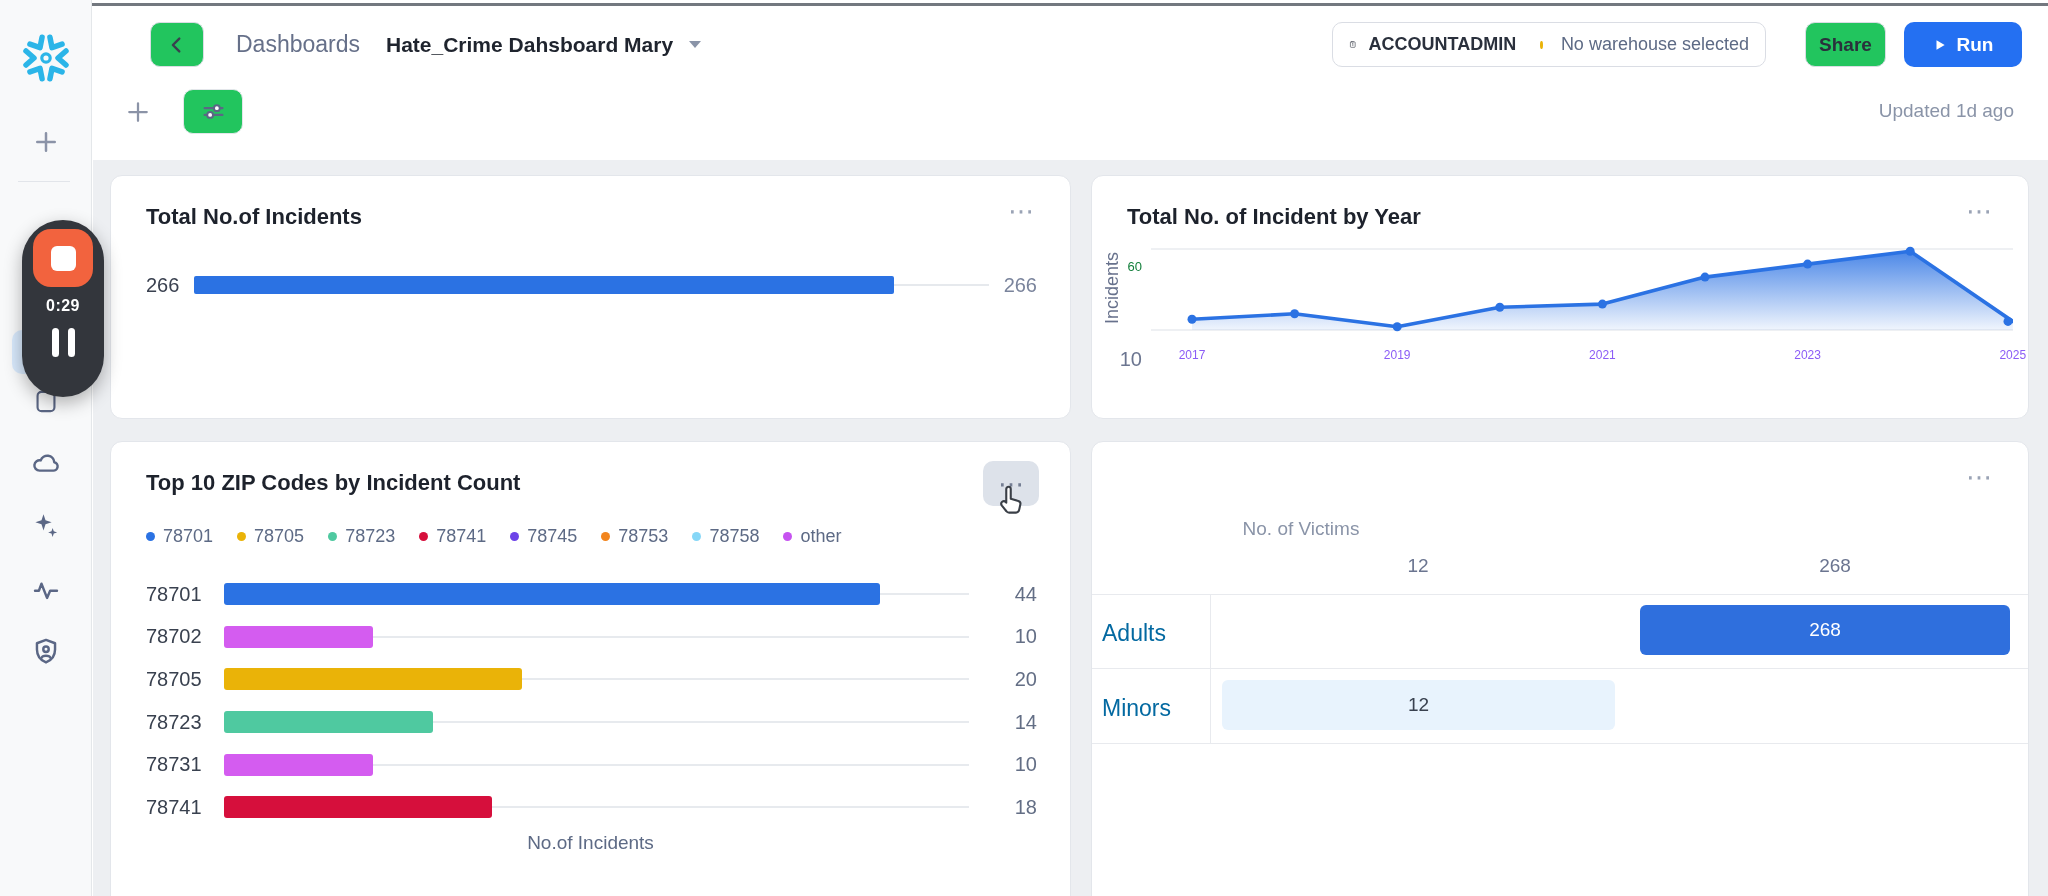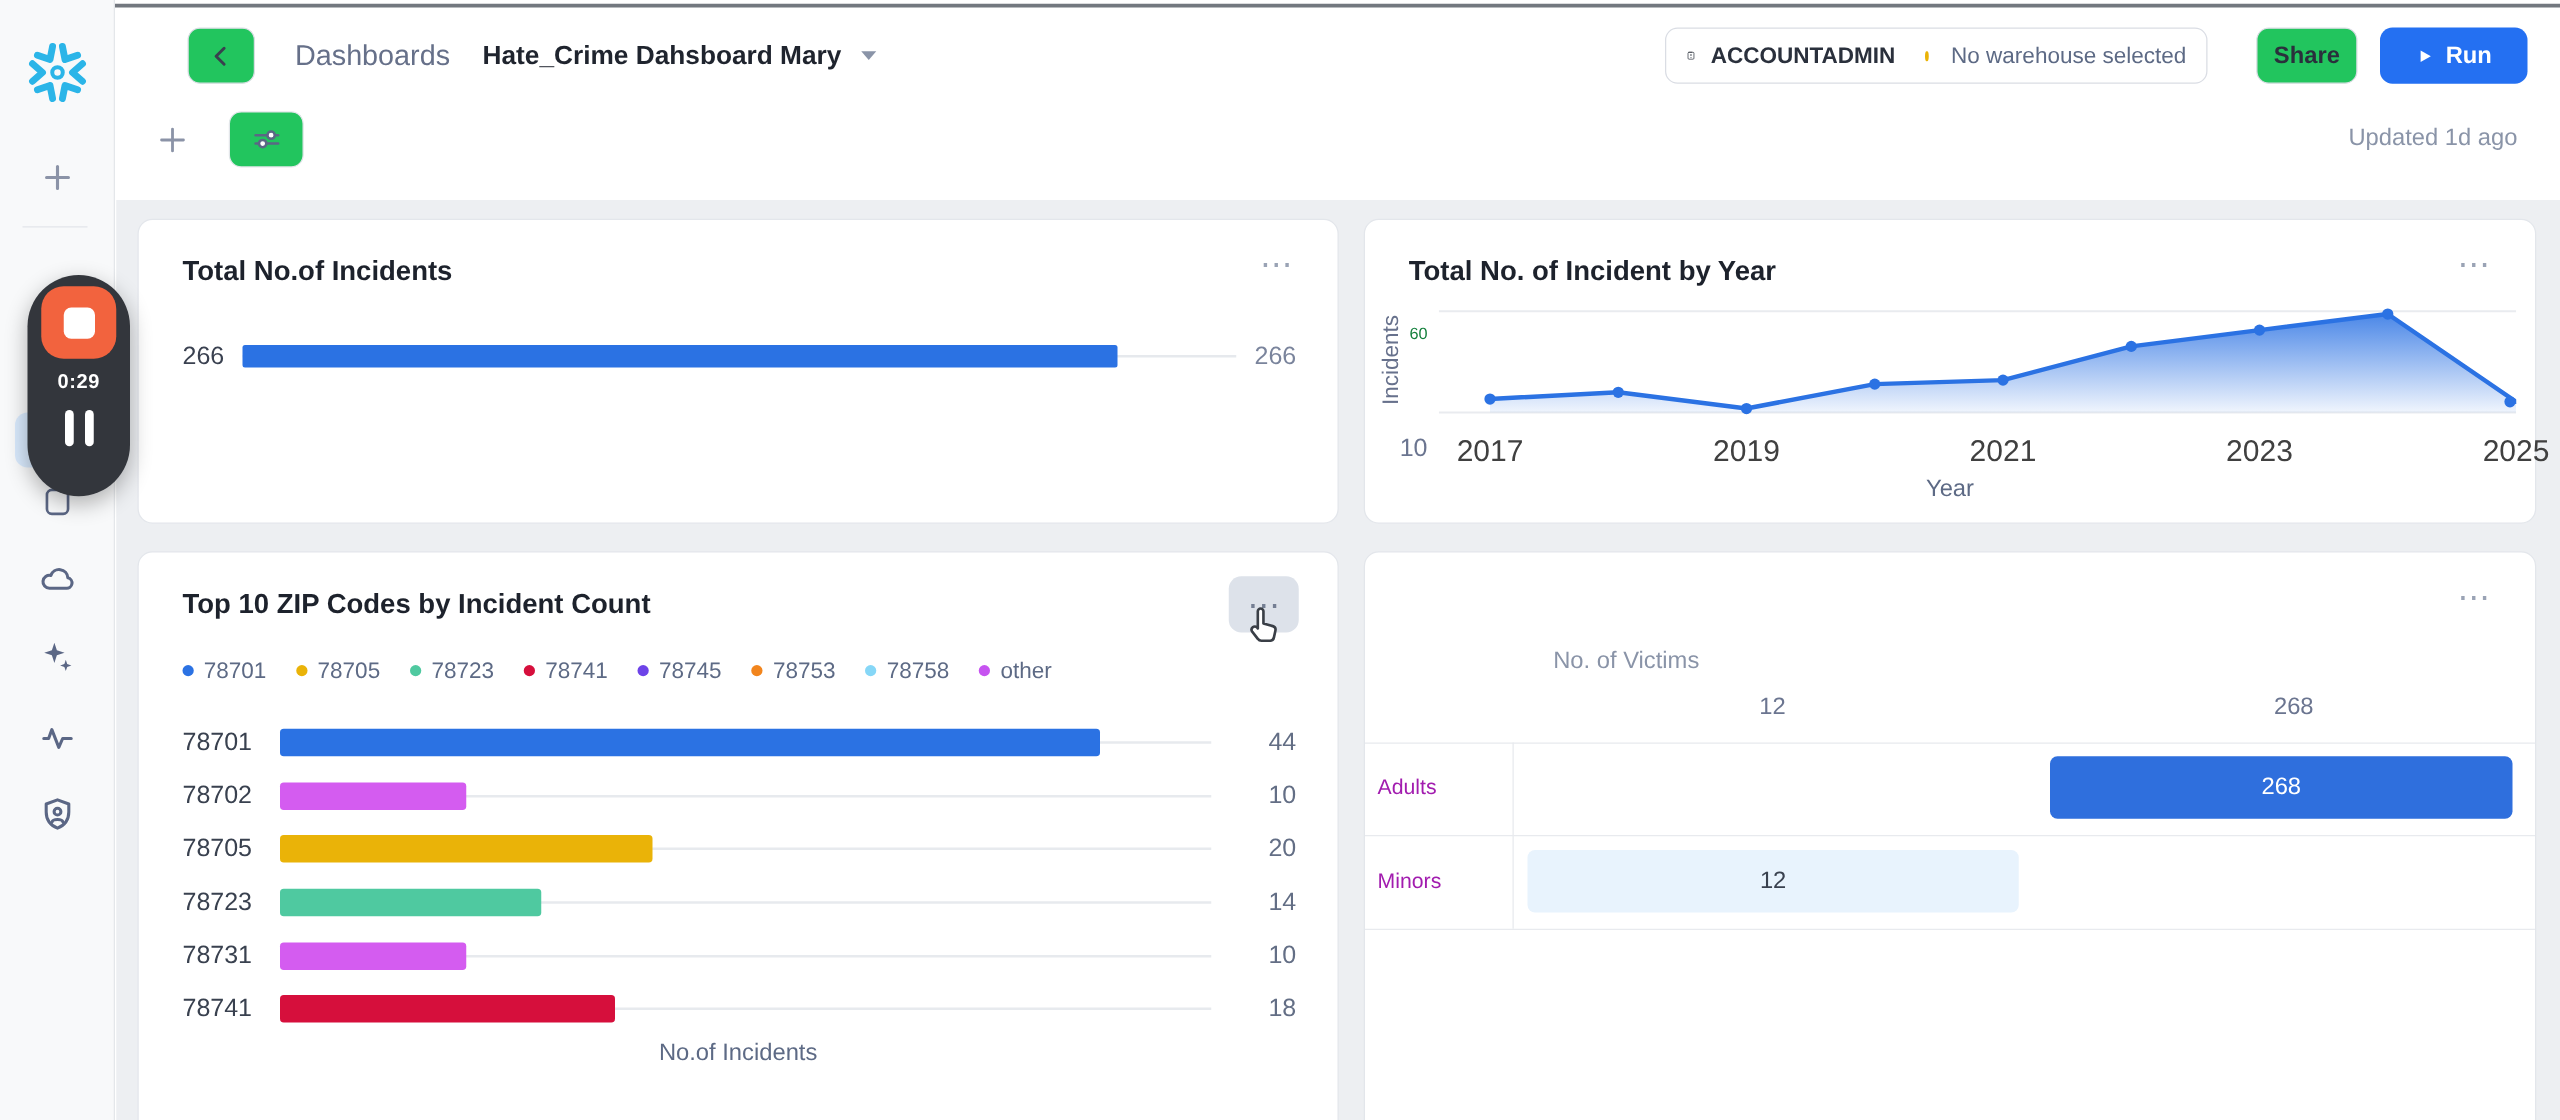--- a/index.html
+++ b/index.html
@@ -62,21 +62,21 @@
   .kpi-val-r { font-size:20px; color:#7a849c; }
   .kpi-track { flex:1; position:relative; height:22px; }
   .kpi-line { position:absolute; left:0; right:0; top:10px; height:2px; background:#e6e9ed; }
   .kpi-bar { position:absolute; left:0; top:2px; height:18px; border-radius:2px; background:#2b72e3; }
 
   
   .plot-wrap { position:absolute; left:59px; top:65px; width:862px; height:95px; }
   .ylab-rot { position:absolute; left:10px; top:62px; width:22px; height:100px; writing-mode:vertical-rl;
     transform:rotate(180deg); font-size:18px; color:#67718c; text-align:center; }
   .ytick60 { position:absolute; left:24px; top:83px; width:26px; text-align:right; font-size:13px; color:#15803d; }
-  .xticks { position:absolute; left:0; top:172px; width:938px; height:24px; font-size:24px; color:#404040; }
+  .xticks { position:absolute; left:0; top:172px; width:938px; height:24px; font-size:12px; color:#8b5cf6; }
   .xticks span { position:absolute; transform:translateX(-50%); }
   .xtick10 { position:absolute; left:24px; top:172px; width:26px; text-align:right; font-size:20px; color:#6b7590; }
   .xlab { position:absolute; left:0; width:100%; text-align:center; font-size:19px; color:#5d6a85; }
 
   
   .menu-hover { position:absolute; left:872px; top:19px; width:56px; height:45px; background:#dde2ea; border-radius:10px;
     display:flex; align-items:center; justify-content:center; color:#747e93; font-size:26px; cursor:pointer; line-height:1; }
   .cursor-hand { position:absolute; left:884px; top:40px; width:36px; height:36px; z-index:5; pointer-events:none; }
   .legend { position:absolute; left:35px; top:84px; display:flex; gap:24px; align-items:center; }
   .legend-item { display:flex; align-items:center; gap:8px; font-size:18px; color:#5d6a85; }
@@ -87,21 +87,21 @@
   .zip-track { flex:1; position:relative; height:22px; }
   .zip-line { position:absolute; left:0; right:0; top:10px; height:2px; background:#e7eaee; }
   .zip-bar { position:absolute; left:0; top:0; height:22px; border-radius:3px; }
   .zip-val { width:52px; text-align:right; font-size:20px; color:#636e85; }
 
   
   .vic-axis-title { position:absolute; left:209px; top:76px; transform:translateX(-50%); font-size:19px; color:#8a94a8; }
   .vic-col { position:absolute; top:113px; transform:translateX(-50%); font-size:19px; color:#6b7590; }
   .hline { position:absolute; left:0; width:100%; height:1px; background:#e8eaee; }
   .vline { position:absolute; left:118px; top:152px; width:1px; height:149px; background:#e8eaee; }
-  .vic-row-label { position:absolute; left:10px; font-size:17px; color:#a21caf; }
+  .vic-row-label { position:absolute; left:10px; font-size:23px; color:#0369a1; }
   .vic-cell { position:absolute; height:50px; border-radius:6px; display:flex; align-items:center; justify-content:center; font-size:19px; }
   .cell-adults { left:548px; top:163px; width:370px; background:#2f6fdd; color:#ffffff; }
   .cell-minors { left:130px; top:238px; width:393px; background:#e8f3fd; color:#39414f; }
 
   svg.icon { display:block; }
 </style>
 </head>
 <body>
 
 <div class="abs top-edge"></div>
@@ -274,21 +274,20 @@
     </svg>
   </div>
   <div class="xtick10">10</div>
   <div class="xticks" id="year-ticks">
       <span style="left: 100px;">2017</span>
       <span style="left: 305.2px;">2019</span>
       <span style="left: 510.4px;">2021</span>
       <span style="left: 715.6px;">2023</span>
       <span style="left: 920.8px;">2025</span>
     </div>
-  <div class="xlab" style="top:205px">Year</div>
 </section>
 
 <section class="card" style="left:110px; top:441px; width:961px; height:470px;">
   <h3 class="card-title">Top 10 ZIP Codes by Incident Count</h3>
   <div class="menu-hover">⋯</div>
   <svg class="cursor-hand" viewBox="0 0 24 24">
     <path d="M9 3.2c.8 0 1.5.7 1.5 1.5v6.5l5 1.4c1 .3 1.6 1.3 1.4 2.3l-.8 3.7c-.2 1-1.1 1.8-2.2 1.8H9.4c-.7 0-1.4-.3-1.8-.9l-3-3.8c-.6-.8-.5-1.9.2-2.5s1.8-.5 2.4.2l.3.4V4.7c0-.8.7-1.5 1.5-1.5z" fill="#ffffff" stroke="#3a3f47" stroke-width="1.4" stroke-linejoin="round"></path>
   </svg>
   <div class="legend" id="zip-legend">
       <span class="legend-item">

